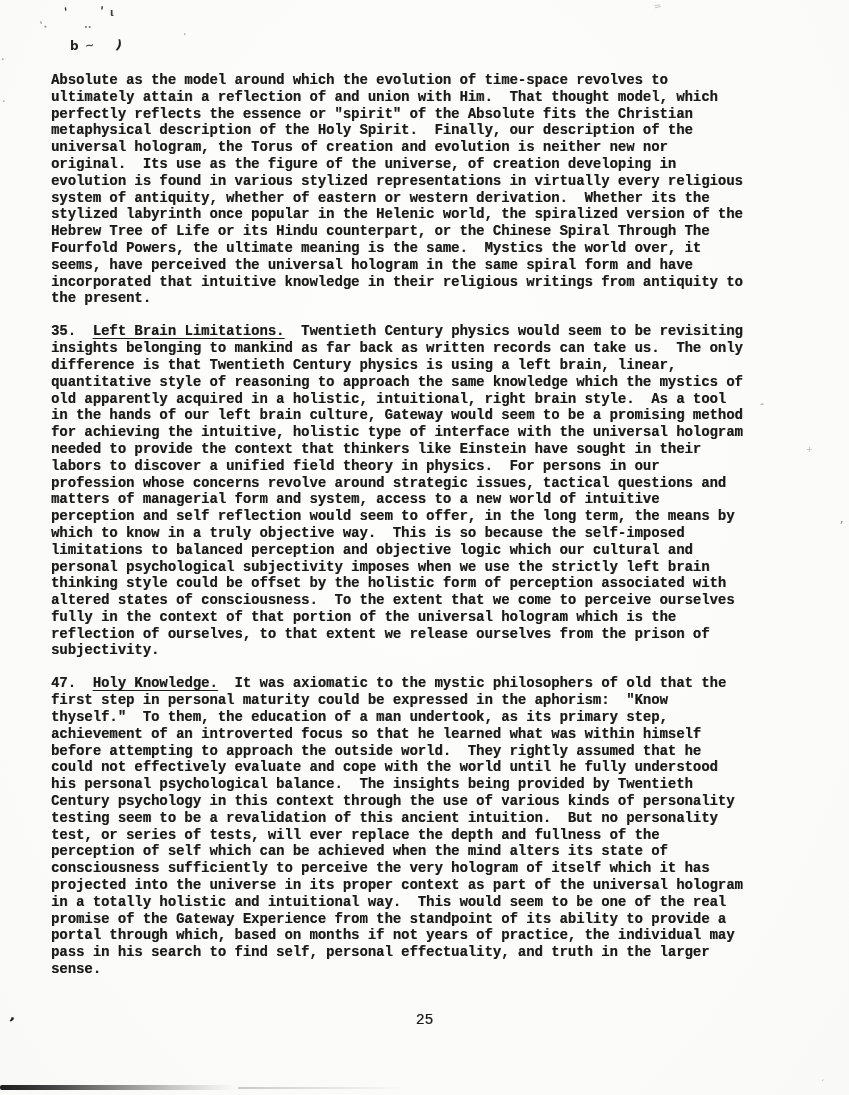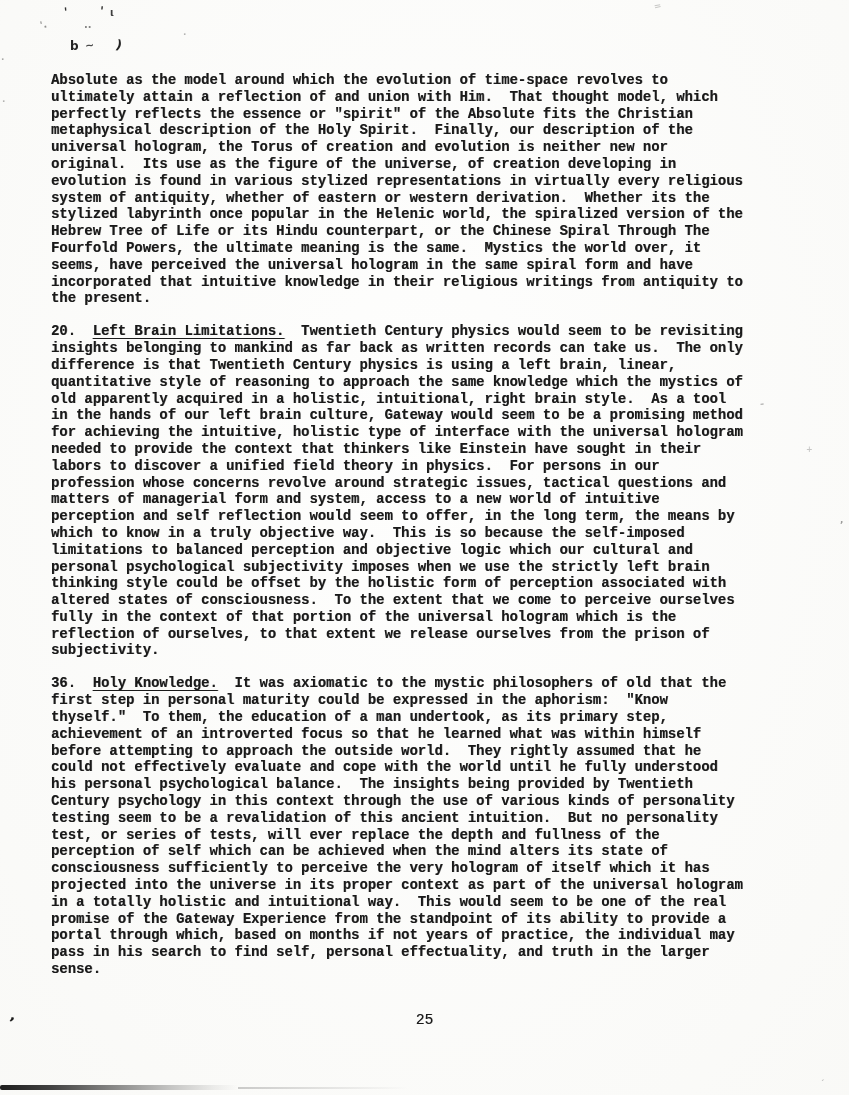--- a/index.html
+++ b/index.html
@@ -124,41 +124,41 @@
 universal hologram, the Torus of creation and evolution is neither new nor
 original.  Its use as the figure of the universe, of creation developing in
 evolution is found in various stylized representations in virtually every religious
 system of antiquity, whether of eastern or western derivation.  Whether its the
 stylized labyrinth once popular in the Helenic world, the spiralized version of the
 Hebrew Tree of Life or its Hindu counterpart, or the Chinese Spiral Through The
 Fourfold Powers, the ultimate meaning is the same.  Mystics the world over, it
 seems, have perceived the universal hologram in the same spiral form and have
 incorporated that intuitive knowledge in their religious writings from antiquity to
 the present.</span></p>
-      <p><span>20.  </span><span class="u">Left Brain Limitations.</span><span>  Twentieth Century physics would seem to be revisiting
+      <p><span>35.  </span><span class="u">Left Brain Limitations.</span><span>  Twentieth Century physics would seem to be revisiting
 insights belonging to mankind as far back as written records can take us.  The only
 difference is that Twentieth Century physics is using a left brain, linear,
 quantitative style of reasoning to approach the same knowledge which the mystics of
 old apparently acquired in a holistic, intuitional, right brain style.  As a tool
 in the hands of our left brain culture, Gateway would seem to be a promising method
 for achieving the intuitive, holistic type of interface with the universal hologram
 needed to provide the context that thinkers like Einstein have sought in their
 labors to discover a unified field theory in physics.  For persons in our
 profession whose concerns revolve around strategic issues, tactical questions and
 matters of managerial form and system, access to a new world of intuitive
 perception and self reflection would seem to offer, in the long term, the means by
 which to know in a truly objective way.  This is so because the self-imposed
 limitations to balanced perception and objective logic which our cultural and
 personal psychological subjectivity imposes when we use the strictly left brain
 thinking style could be offset by the holistic form of perception associated with
 altered states of consciousness.  To the extent that we come to perceive ourselves
 fully in the context of that portion of the universal hologram which is the
 reflection of ourselves, to that extent we release ourselves from the prison of
 subjectivity.</span></p>
-      <p><span>36.  </span><span class="u">Holy Knowledge.</span><span>  It was axiomatic to the mystic philosophers of old that the
+      <p><span>47.  </span><span class="u">Holy Knowledge.</span><span>  It was axiomatic to the mystic philosophers of old that the
 first step in personal maturity could be expressed in the aphorism:  "Know
 thyself."  To them, the education of a man undertook, as its primary step,
 achievement of an introverted focus so that he learned what was within himself
 before attempting to approach the outside world.  They rightly assumed that he
 could not effectively evaluate and cope with the world until he fully understood
 his personal psychological balance.  The insights being provided by Twentieth
 Century psychology in this context through the use of various kinds of personality
 testing seem to be a revalidation of this ancient intuition.  But no personality
 test, or series of tests, will ever replace the depth and fullness of the
 perception of self which can be achieved when the mind alters its state of

